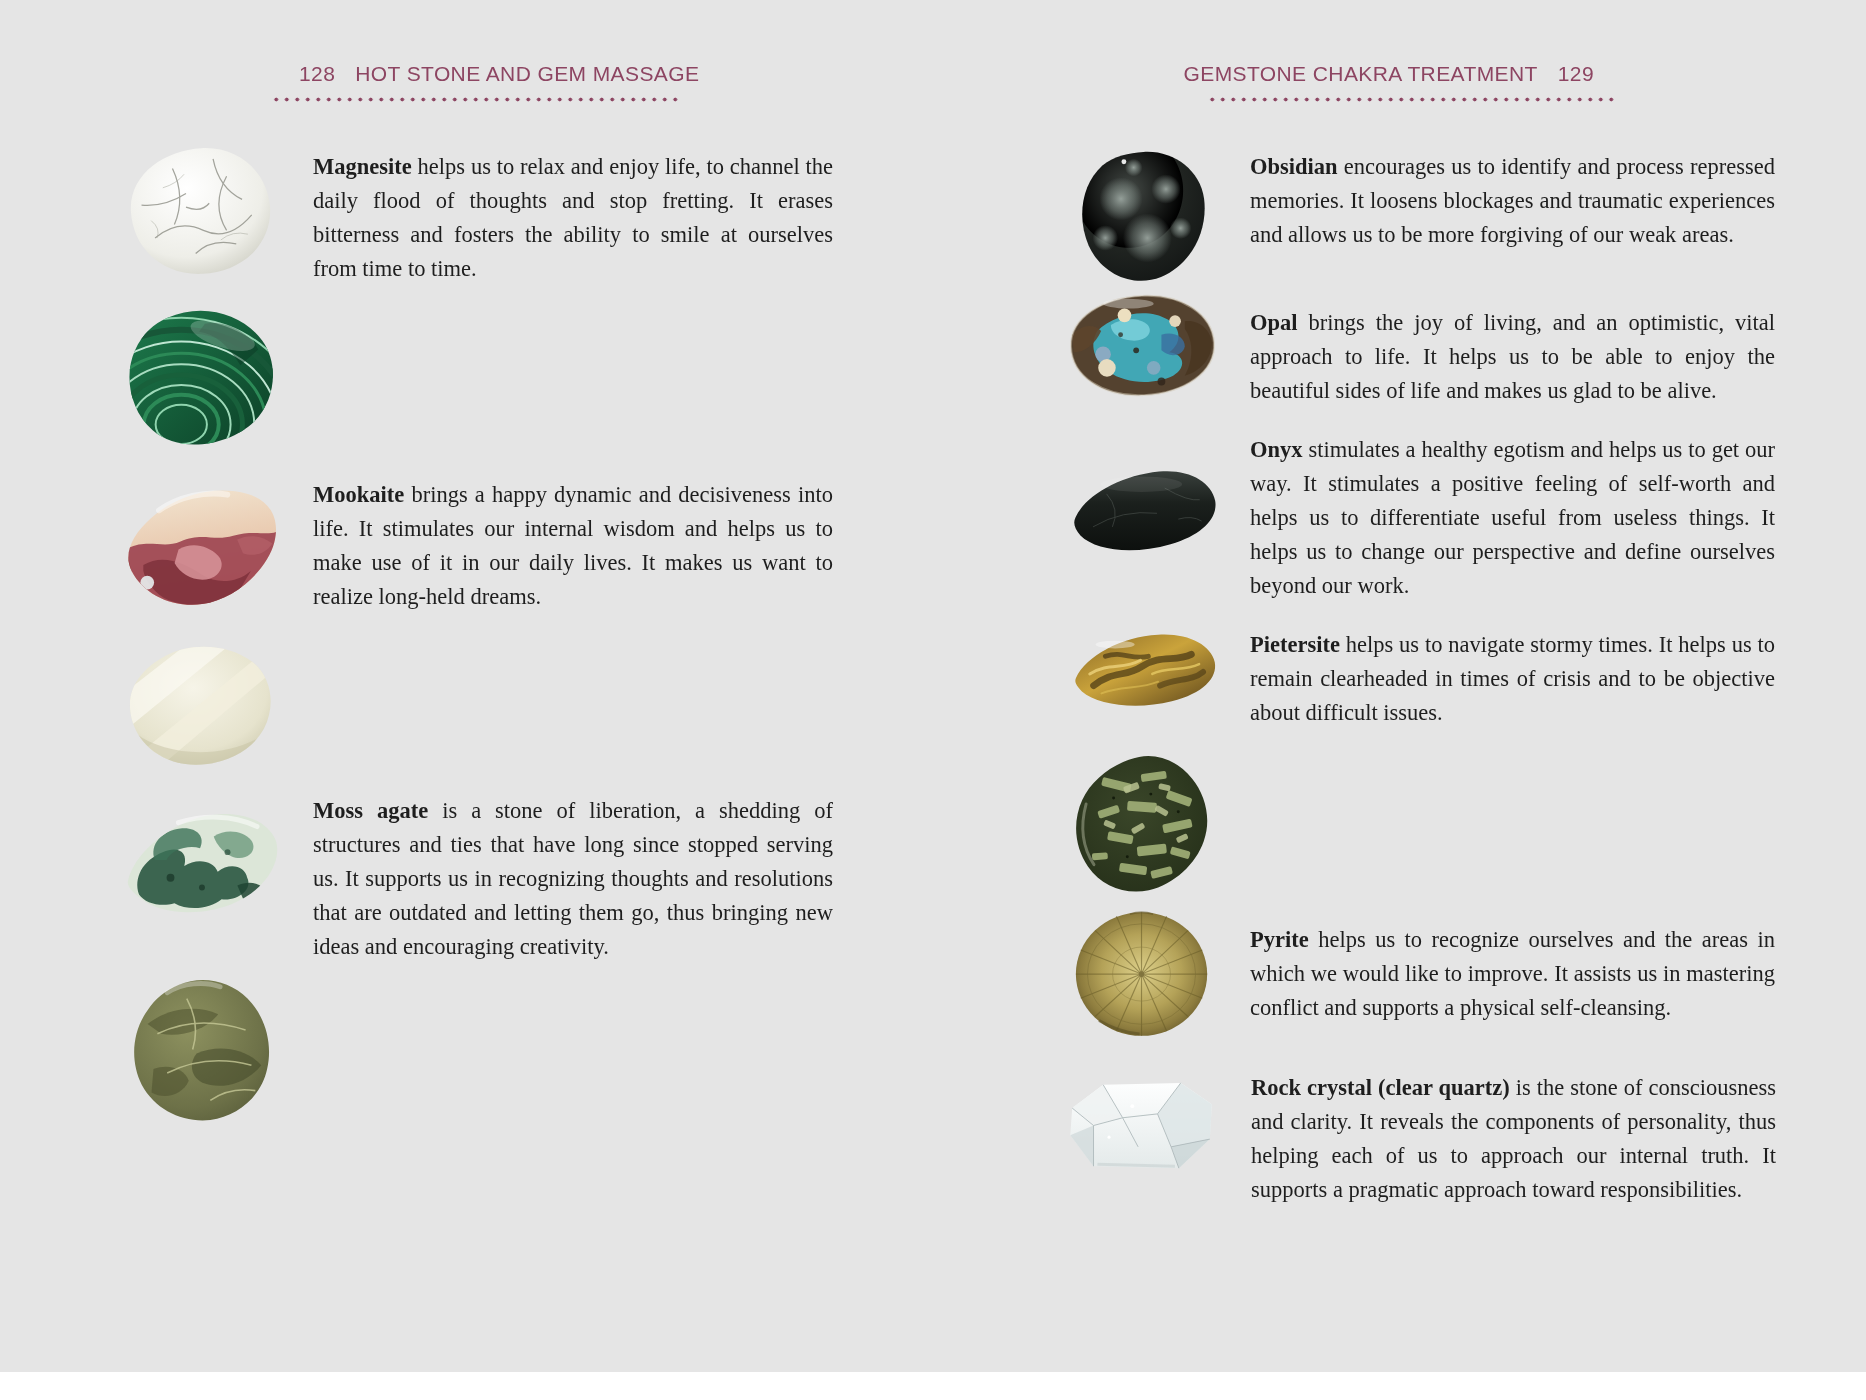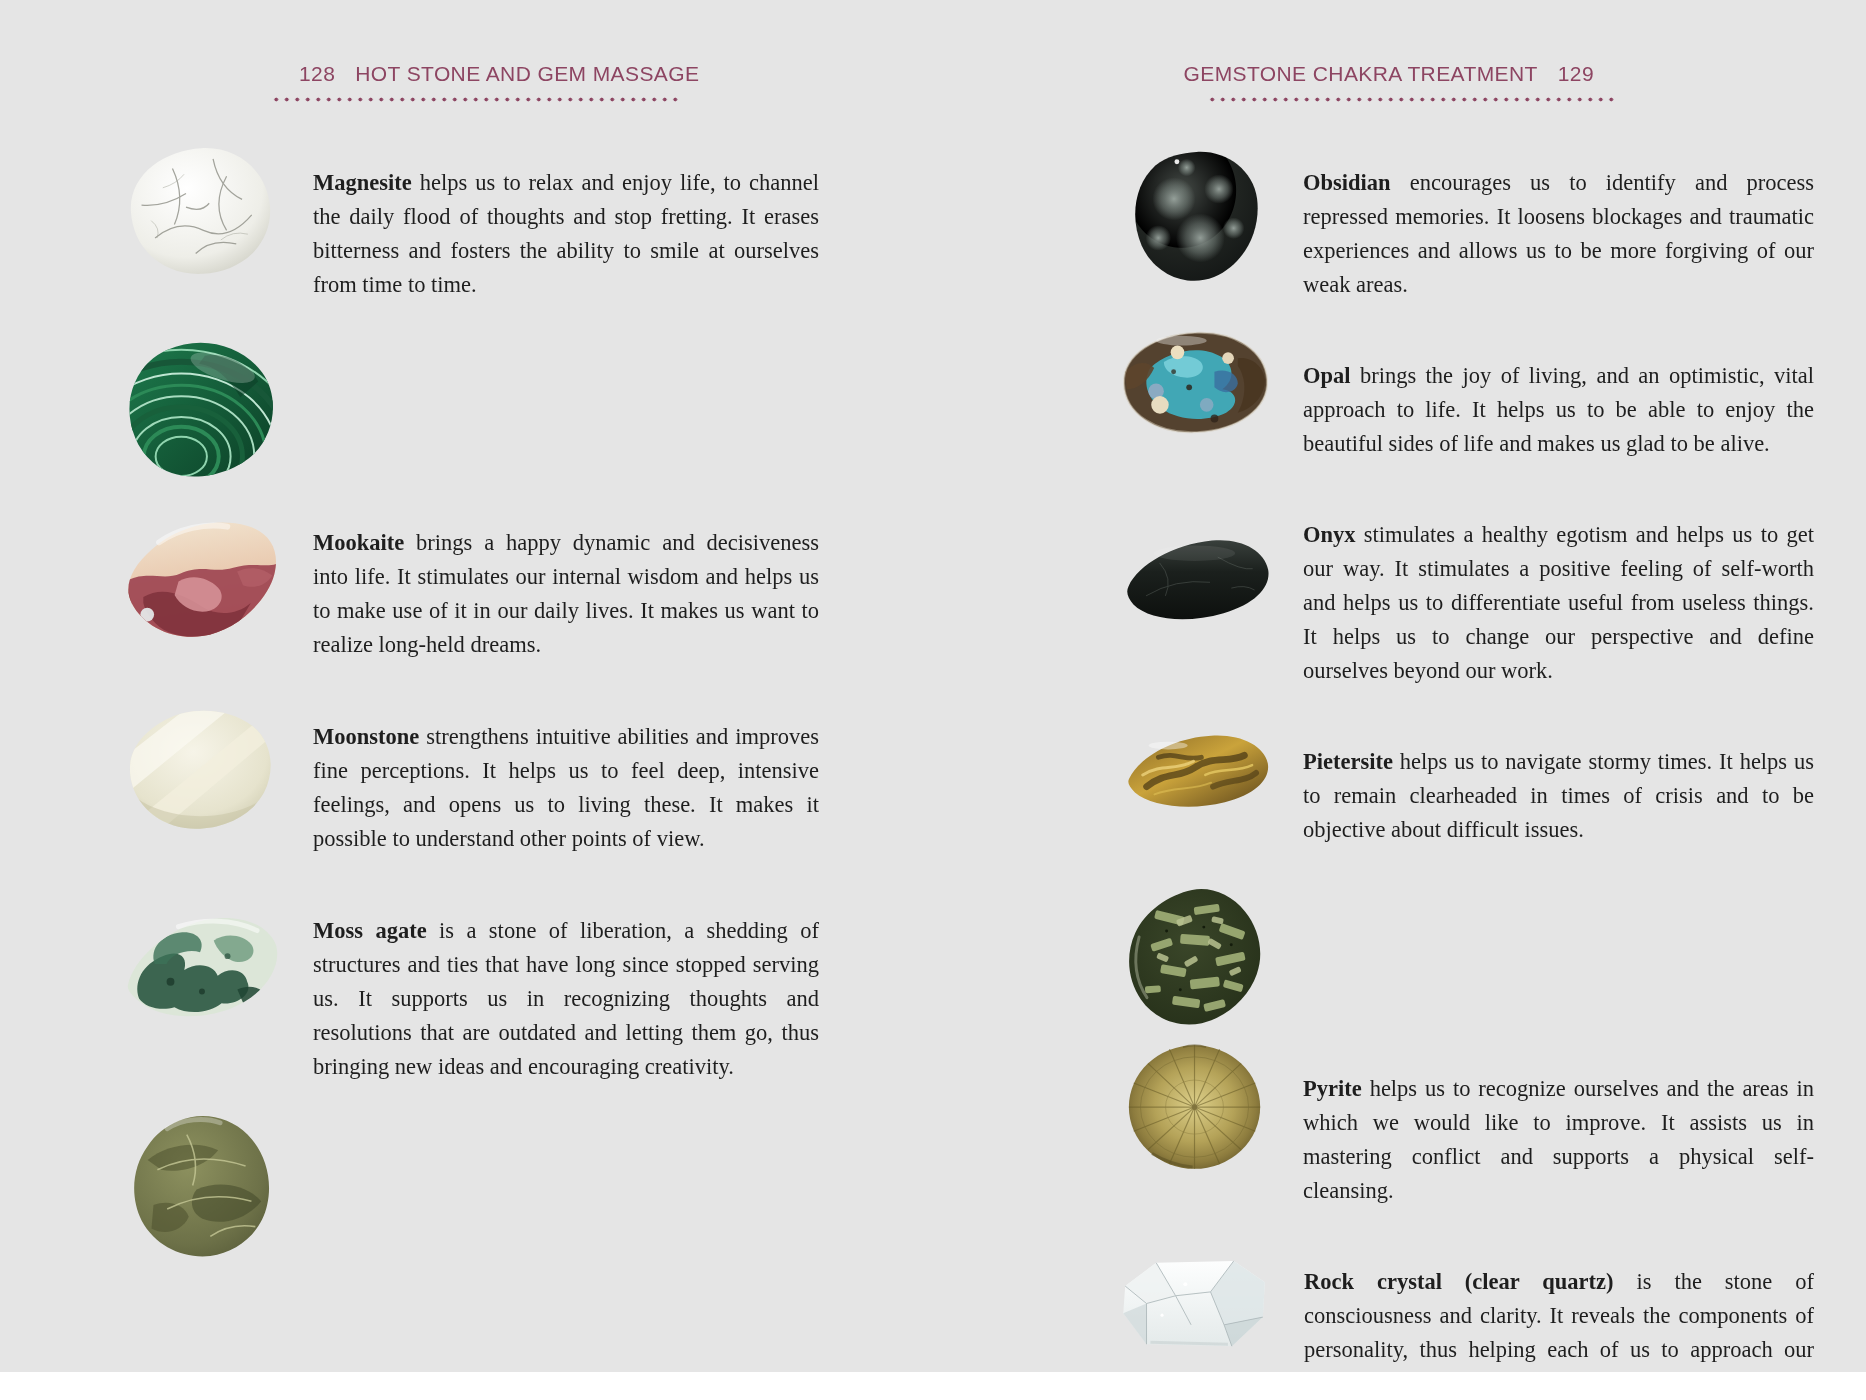--- a/index.html
+++ b/index.html
@@ -16,27 +16,27 @@
   .rh-right { right:272px; text-align:center; }
   .dotted-rule { position:absolute; top:96px; height:7px; width:410px;
                  background-image:radial-gradient(circle, var(--accent) 1.7px, transparent 2.2px);
                  background-size:10.5px 7px; background-repeat:repeat-x; }
   .dr-left  { left:271px; }
   .dr-right { right:249px; }
 
   
   .col { position:absolute; top:150px; }
   .col-left  { left:118px;  width:717px; }
-  .col-right { left:1116px; width:714px; }
+  .col-right { left:1063px; width:714px; }
   .entry { display:flex; align-items:flex-start; }
   .col-left  .entry { margin-bottom:26px; }
   .col-right .entry { margin-bottom:25px; }
   .stone-cell { flex:0 0 165px; display:flex; justify-content:center; }
   .col-right .stone-cell { flex:0 0 157px; }
-  .entry-text { margin:16px; width:520px; margin-left:30px; font-size:22.5px; line-height:34px;
+  .entry-text { margin:0; width:520px; margin-left:30px; font-size:22.5px; line-height:34px;
                 text-align:justify; color:var(--ink); }
   .col-right .entry-text { width:525px; }
   .entry-text b { font-weight:bold; }
 
   
   .stone-magnesite   { margin-top:-6px; }
   .stone-malachite   { margin-top:-6px; }
   .stone-mookaite    { margin-top:3px;  }
   .stone-moonstone   { margin-top:0;    }
   .stone-moss-agate  { margin-top:7px;  }
@@ -163,21 +163,20 @@
               </radialGradient>
       </defs>
       <path d="M40 16C66 2 104 4 128 22 148 38 152 66 140 90 126 116 92 130 60 126 28 121 6 98 4 70 2 46 18 28 40 16Z" fill="url(#gMoon)"></path>
       <g clip-path="url(#cMoon)">
         <path d="M-10 60L80 -10L104 6L6 86Z" fill="#fbfaf2" opacity=".7"></path>
         <path d="M20 110L130 20L144 36L40 124Z" fill="#f2efdd" opacity=".8"></path>
         <path d="M10 95C40 118 100 122 140 96L140 130L10 130Z" fill="#c9c5a6" opacity=".55"></path>
       </g>
     </svg>
         </div>
-        <p class="entry-text"><b>Moonstone</b><span> strengthens intuitive abilities and improves fine perceptions. It helps us to feel deep, intensive feelings, and opens us to living these. It makes it possible to understand other points of view.</span></p>
       </div>
       <div class="entry">
         <div class="stone-cell">
           <svg id="stone-art-moss-agate" width="163" height="118" viewBox="0 0 165 120" class="stone-moss-agate">
       <defs>
               <clipPath id="cMoss">
                 <path d="M9 80C15 56 44 28 80 17 116 7 150 17 159 40 166 61 149 91 114 105 78 119 38 114 19 97 12 91 7 86 9 80Z"></path>
               </clipPath>
             </defs>
       <path d="M9 80C15 56 44 28 80 17 116 7 150 17 159 40 166 61 149 91 114 105 78 119 38 114 19 97 12 91 7 86 9 80Z" fill="#dce6d8"></path>

